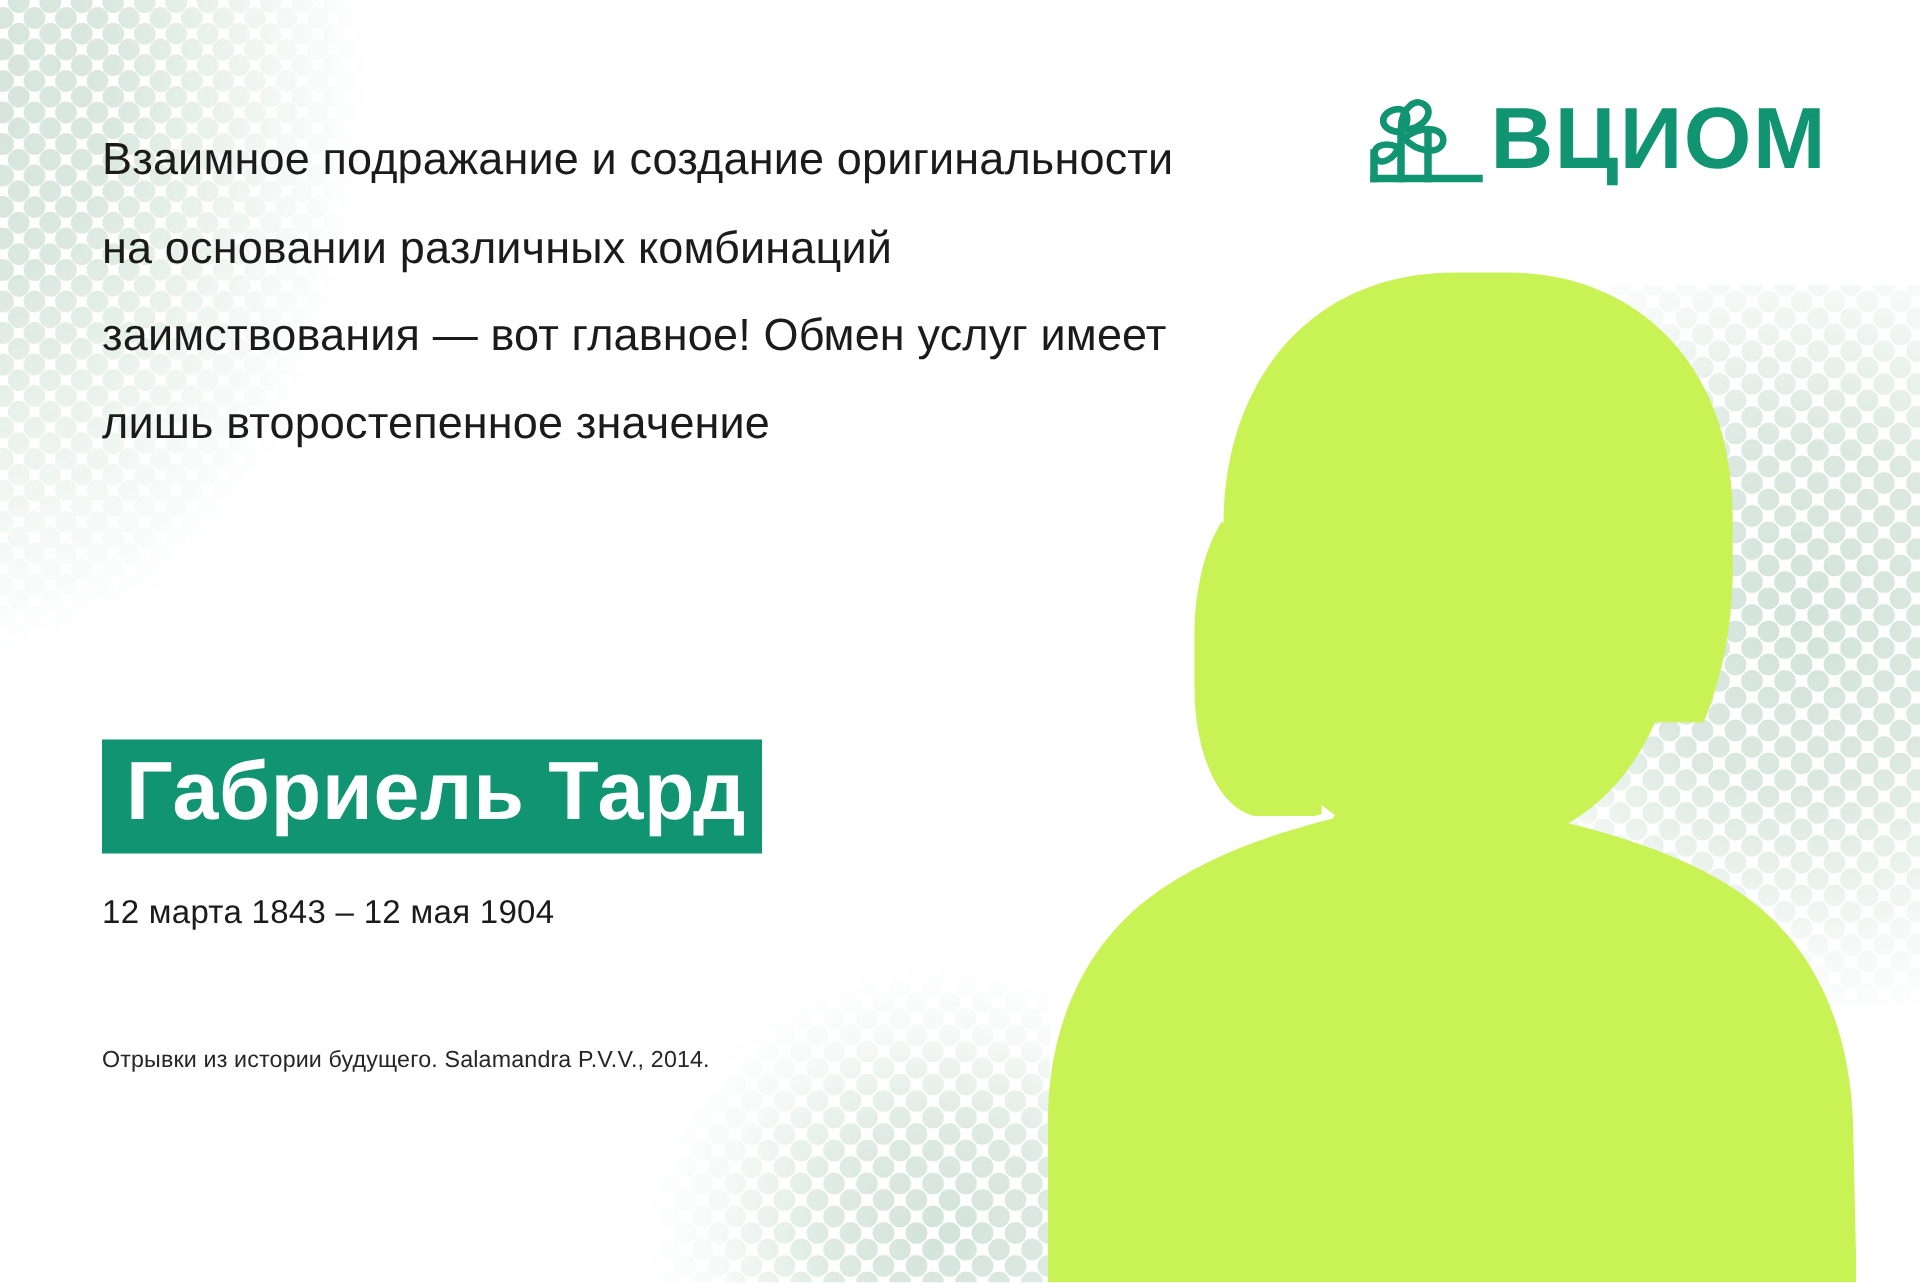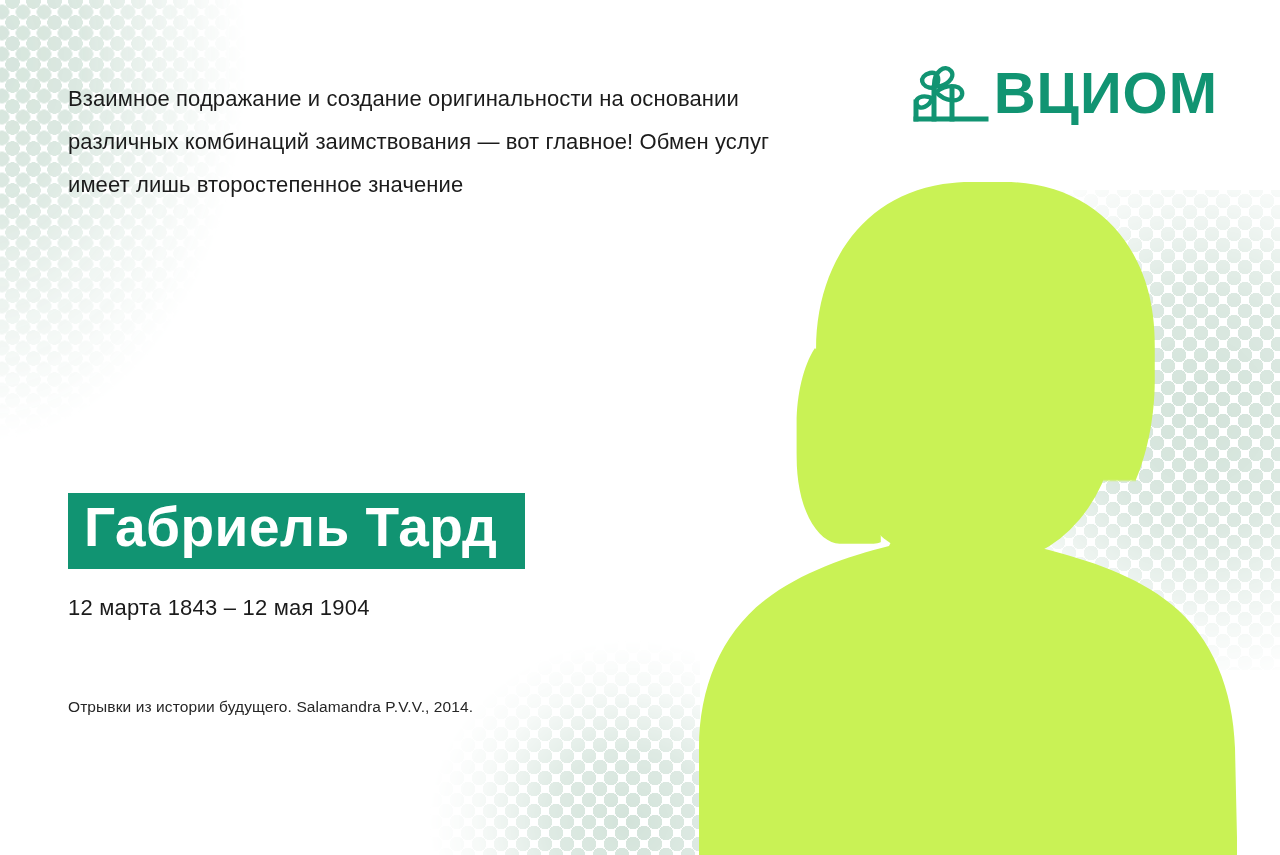--- a/index.html
+++ b/index.html
@@ -60,30 +60,30 @@
   }
   #logo-wordmark{
     font-size:58px;font-weight:700;letter-spacing:1px;
     color:#119472;line-height:1;
     font-family:"Liberation Sans","DejaVu Sans",sans-serif;
   }
 
   
   #quote{
     position:absolute;left:68px;top:78px;width:730px;
-    font-size:22px;line-height:1.95;
+    font-size:30px;line-height:1.95;
     color:#1b1b1b;font-weight:400;
     letter-spacing:.1px;
   }
 
   
   #name-banner{
     position:absolute;left:68px;top:493px;
     background:#119472;
-    padding:6px 27px 12px 16px;
+    padding:6px 10px 12px 16px;
     display:inline-block;
   }
   #name-text{
     font-size:55px;font-weight:700;color:#ffffff;
     line-height:1.05;letter-spacing:.5px;white-space:nowrap;
   }
 
   
   #dates{
     position:absolute;left:68px;top:595px;

